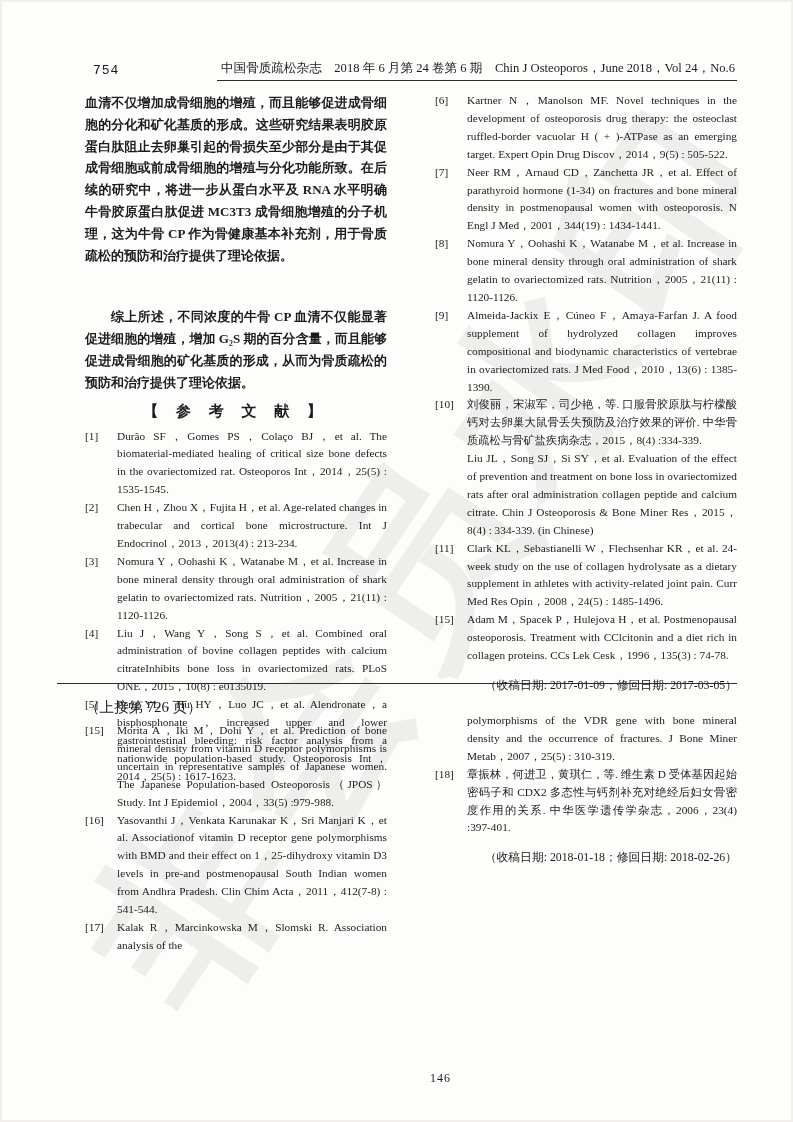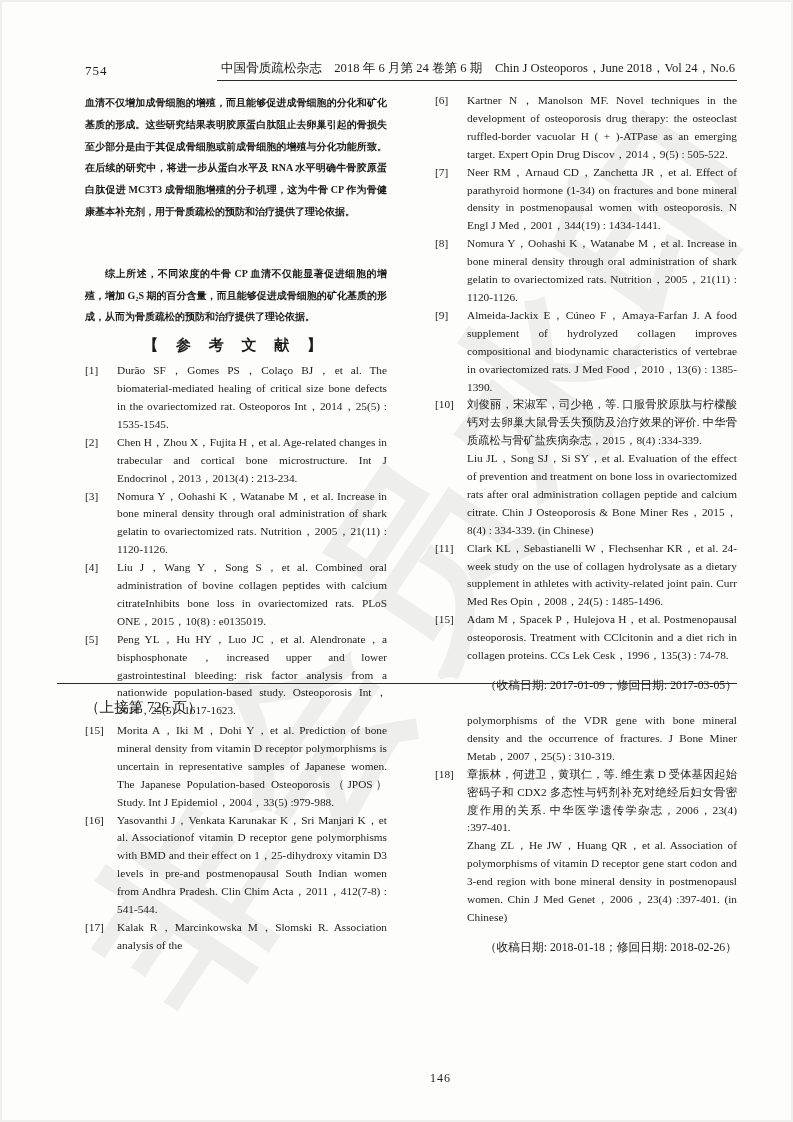--- a/index.html
+++ b/index.html
@@ -11,30 +11,30 @@
   .page{position:absolute;inset:0;box-shadow:inset 0 0 0 2px #f0efee;}
   .watermark{
     position:absolute;left:430px;top:555px;
     transform:translate(-50%,-50%) rotate(-56deg);
     font-family:"DejaVu Sans",sans-serif;font-weight:bold;
     font-size:190px;letter-spacing:18px;white-space:nowrap;
     color:rgba(130,130,130,0.12);z-index:0;user-select:none;
   }
   .content{position:absolute;inset:0;z-index:1;}
   .header{position:absolute;top:58px;left:85px;width:652px;height:26px;font-size:13px;}
-  .header .pageno{position:absolute;left:0;top:5px;letter-spacing:1px;}
+  .header .pageno{position:absolute;left:8px;top:5px;letter-spacing:1px;font-family:Liberation Mono, monospace;}
   .header .journal{
     position:absolute;right:0;top:2px;padding:0 2px 3px 4px;
     border-bottom:1.6px solid #2b2b2b;white-space:nowrap;font-size:12.6px;
   }
   .col{position:absolute;width:302px;}
   .col-l{left:85px;}
   .col-r{left:435px;}
   .top-cols{top:92px;}
-  .para{margin:0;font-size:10px;line-height:21.8px;text-align:justify;font-weight:600;}
+  .para{margin:0;font-size:13px;line-height:21.8px;text-align:justify;font-weight:600;}
   .para.indent{text-indent:2em;margin-top:40px;}
   .refhead{font-size:15px;font-weight:600;text-align:center;letter-spacing:7px;margin:8px 0 7px 0;}
   .ref{position:relative;padding-left:32px;font-size:11.3px;line-height:17.9px;}
   .ref .num{position:absolute;left:0;top:0;}
   .ref .txt{text-align:justify;}
   .ref .txt + .txt{margin-top:0;}
   .note{font-size:11.8px;line-height:18px;text-align:right;margin-top:11px;}
   .divider{position:absolute;top:683px;left:57px;width:680px;border-top:1.6px solid #2b2b2b;}
   .lead{font-size:14.6px;line-height:22px;margin:0 0 4px 0;}
   .footer{position:absolute;top:1071px;left:0;width:100%;text-align:center;font-size:12px;letter-spacing:1px;padding-left:44px;}
@@ -131,21 +131,20 @@
     </div>
 
     <div class="col col-r" style="top:712px;">
       <div class="ref">
         <span class="num"></span>
         <div class="txt">polymorphisms of the VDR gene with bone mineral density and the occurrence of fractures. J Bone Miner Metab，2007，25(5) : 310-319.</div>
       </div>
       <div class="ref">
         <span class="num">[18]</span>
         <div class="txt">章振林，何进卫，黄琪仁，等. 维生素 D 受体基因起始密码子和 CDX2 多态性与钙剂补充对绝经后妇女骨密度作用的关系. 中华医学遗传学杂志，2006，23(4) :397-401.</div>
-        <div class="txt">Zhang ZL，He JW，Huang QR，et al. Association of polymorphisms of vitamin D receptor gene start codon and 3-end region with bone mineral density in postmenopausl women. Chin J Med Genet，2006，23(4) :397-401. (in Chinese)</div>
       </div>
       <div class="note">（收稿日期: 2018-01-18；修回日期: 2018-02-26）</div>
     </div>
 
     <div class="footer">146</div>
 
   </div>
 </div>
 
 </body></html>

